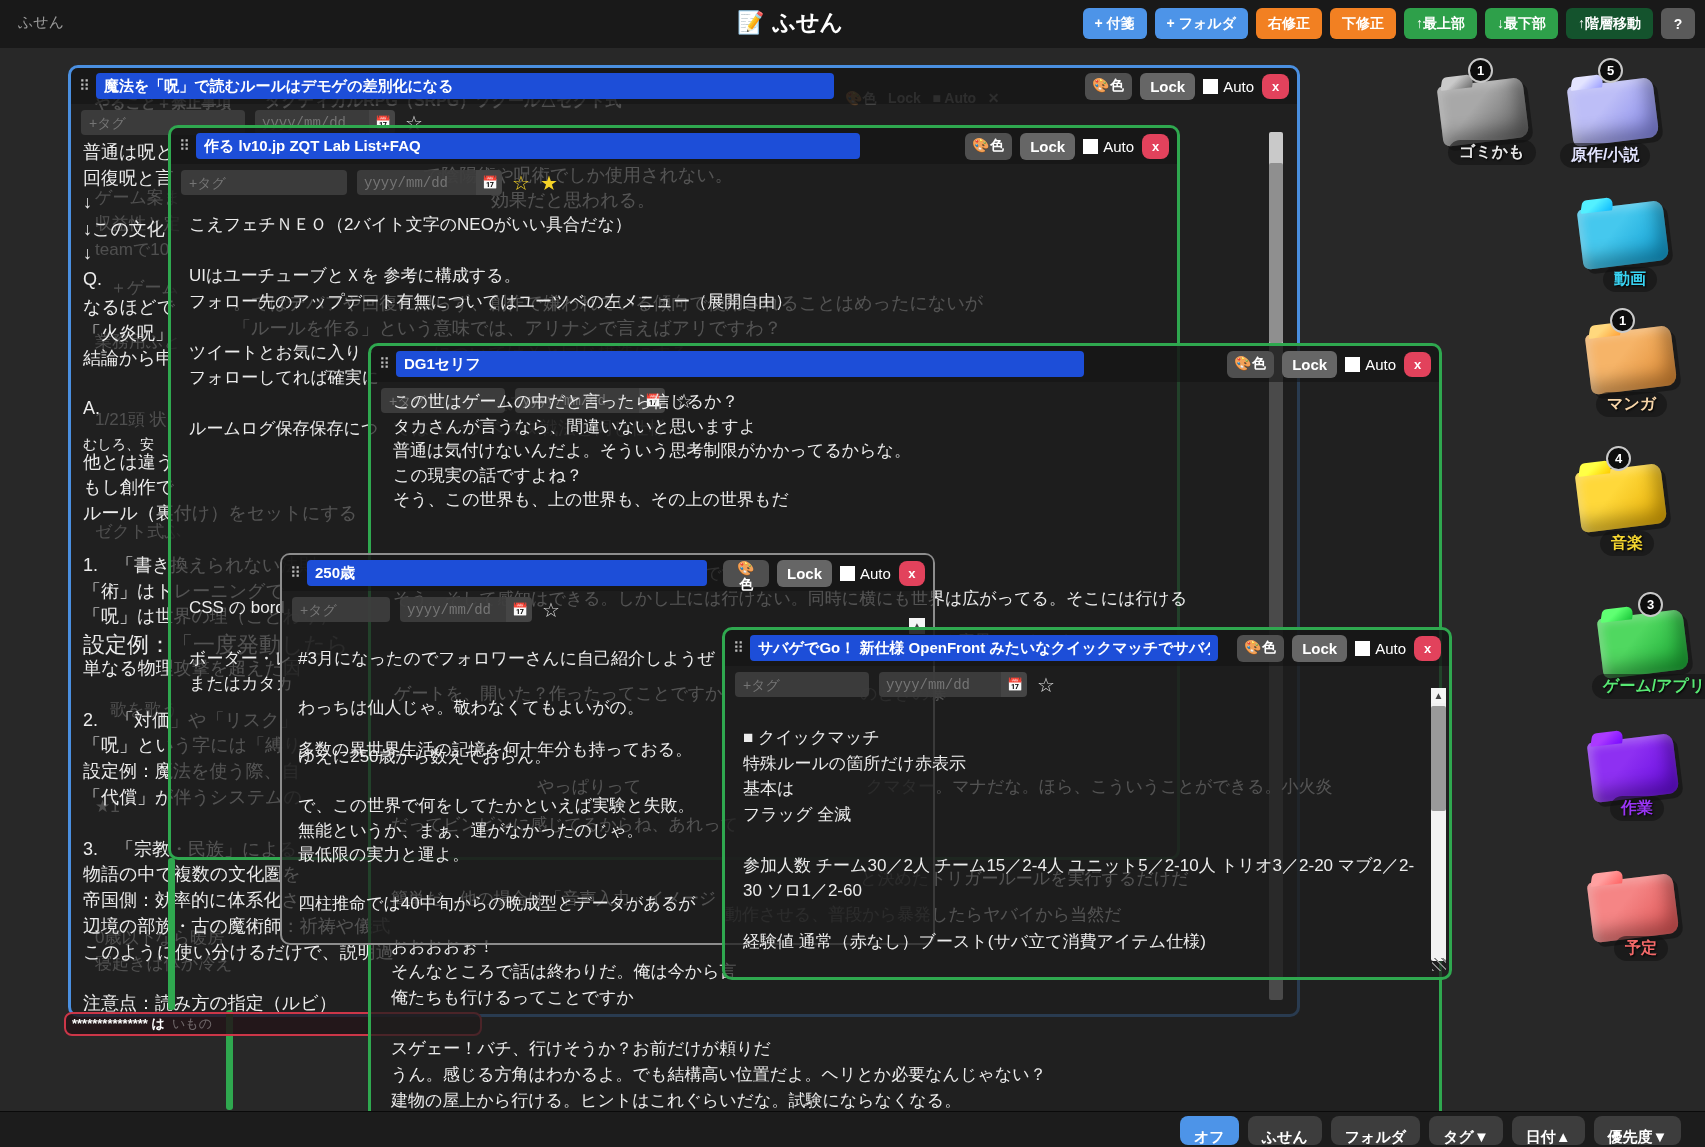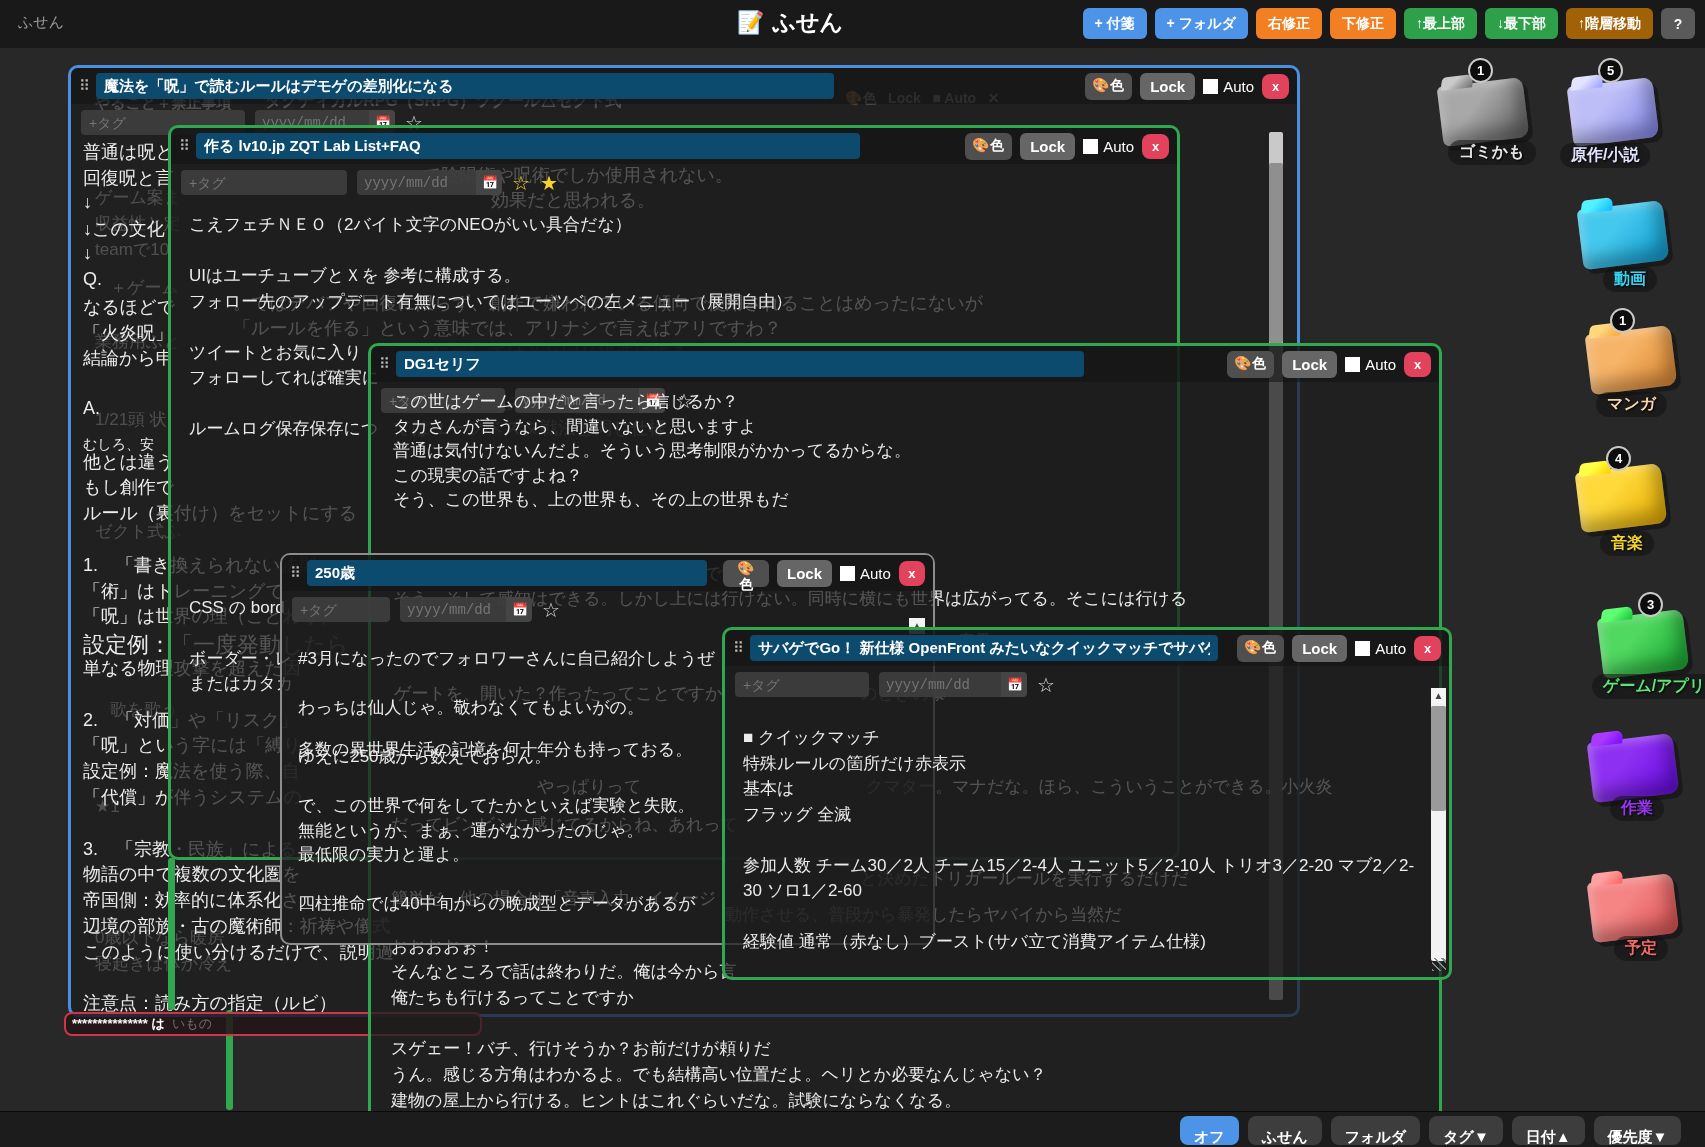--- a/index.html
+++ b/index.html
@@ -8,29 +8,29 @@
   
   #topbar{position:absolute;left:0;top:0;width:1705px;height:48px;background:#191919;z-index:20;}
   #corner-label{position:absolute;left:18px;top:13px;font-size:15px;color:#9a9a9a;}
   #app-title{position:absolute;left:737px;top:7px;display:flex;align-items:center;gap:8px;}
   #app-title .ttl{font-size:23px;font-weight:bold;color:#fff;}
   #app-title .ico{font-size:22px;}
   #topbtns{position:absolute;right:10px;top:8px;display:flex;gap:8px;}
   .tbtn{height:31px;border:none;border-radius:6px;color:#fff;font-weight:bold;font-size:14px;
     padding:0 12px;font-family:inherit;cursor:pointer;}
   .tbtn.blue{background:#4d94e8;} .tbtn.orange{background:#f28022;}
-  .tbtn.green{background:#2ea04a;} .tbtn.teal{background:#a16207;}
+  .tbtn.green{background:#2ea04a;} .tbtn.teal{background:#14532d;}
   .tbtn.gray{background:#5a5a5a;width:34px;padding:0;}
   
   .note{position:absolute;border:3px solid #2fa84f;border-radius:10px;
     background:rgba(30,30,30,0.74);box-sizing:border-box;}
   .nhead{position:absolute;left:0;top:0;right:0;height:36px;display:flex;align-items:center;
     gap:8px;padding:0 8px;background:rgba(18,18,18,0.55);border-radius:7px 7px 0 0;}
   .hnd{color:#bbb;font-size:15px;letter-spacing:-2px;cursor:grab;}
-  .ttlin{background:#0c4a6e;border:none;border-radius:4px;color:#fff;font-weight:bold;
+  .ttlin{background:#1d4ed8;border:none;border-radius:4px;color:#fff;font-weight:bold;
     font-size:15px;height:26px;padding:0 8px;font-family:inherit;}
   .sp{flex:1;}
   .cbtn{background:#4f4f4f;border:none;border-radius:6px;color:#fff;font-weight:bold;
     font-size:14px;height:27px;padding:0 8px;font-family:inherit;cursor:pointer;}
   .lbtn{background:#666;border:none;border-radius:6px;color:#fff;font-weight:bold;
     font-size:15px;height:27px;padding:0 10px;font-family:inherit;cursor:pointer;}
   .auto{display:flex;align-items:center;gap:5px;font-size:15px;color:#fff;cursor:pointer;}
   .chk{width:15px;height:15px;background:#fff;display:inline-block;}
   .xbtn{background:#e2425c;border:none;border-radius:8px;color:#fff;font-weight:bold;
     font-size:13px;width:27px;height:25px;font-family:inherit;cursor:pointer;}

